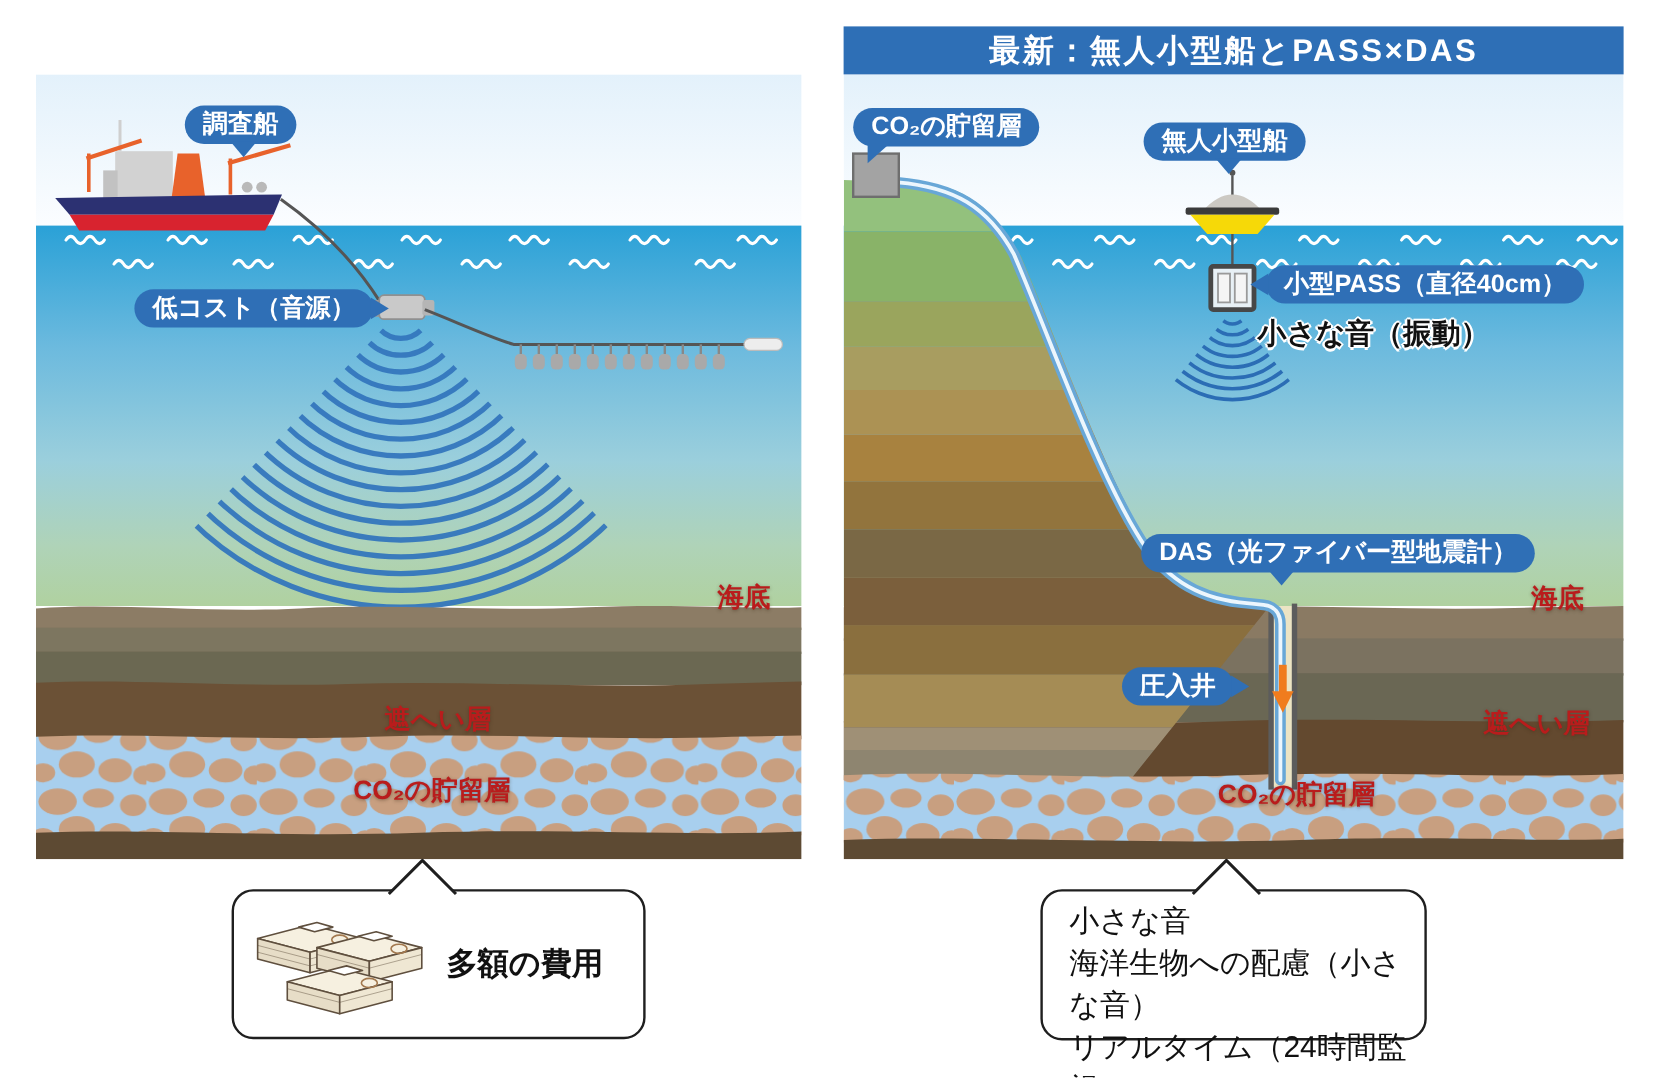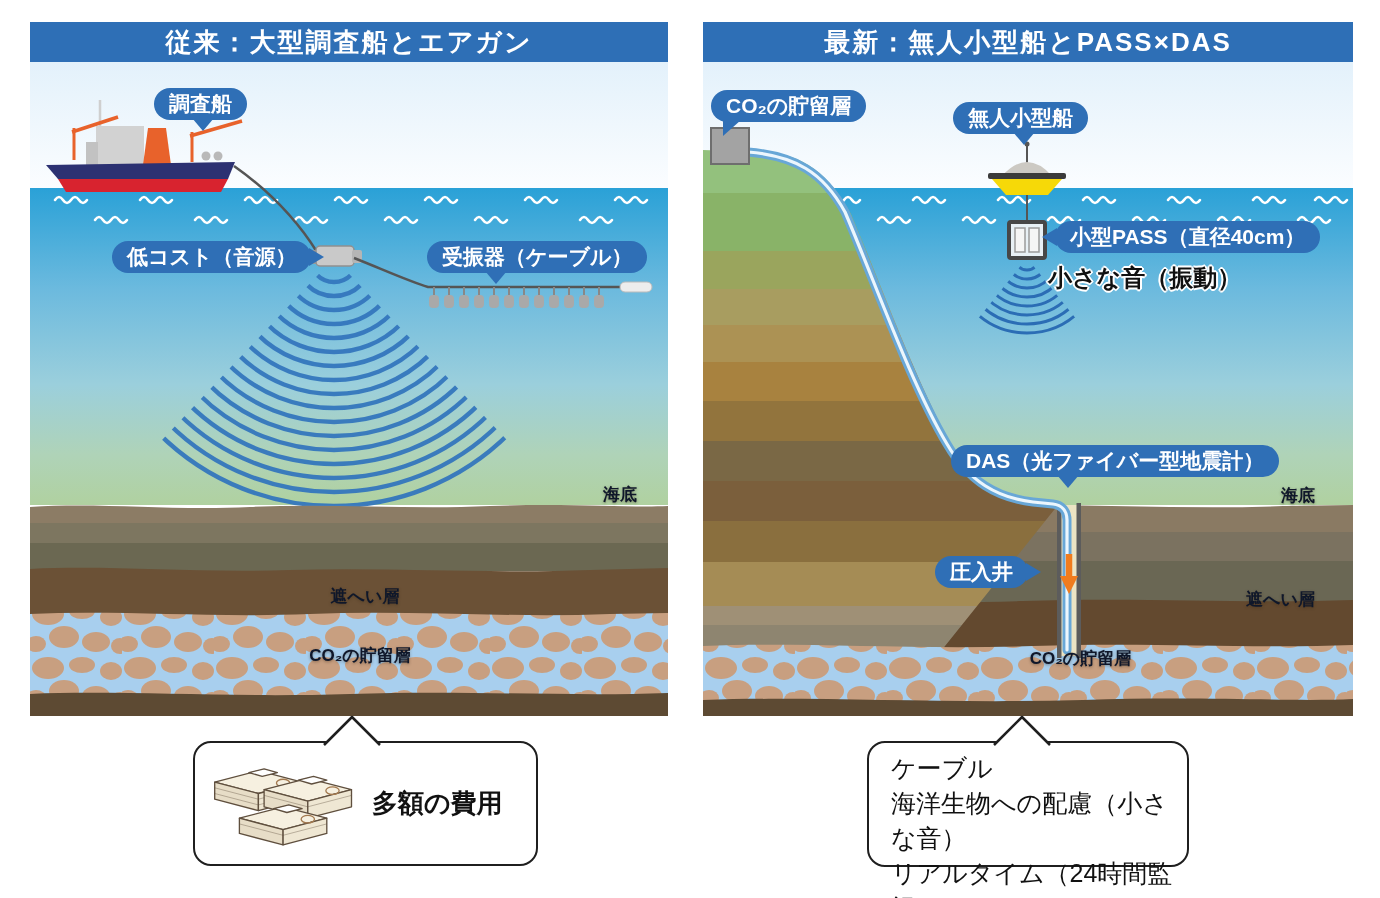--- a/index.html
+++ b/index.html
@@ -16,35 +16,34 @@
         line-height:26px;padding:3px 15px;border-radius:20px;white-space:nowrap;z-index:6;}
   .tip{position:absolute;width:0;height:0;}
   .tip-down{bottom:-11px;border-left:11px solid transparent;border-right:11px solid transparent;
             border-top:13px solid #2f6fb6;}
   .tip-right{right:-13px;top:50%;margin-top:-9px;border-top:9px solid transparent;
              border-bottom:9px solid transparent;border-left:15px solid #2f6fb6;}
   .tip-left{left:-13px;top:50%;margin-top:-9px;border-top:9px solid transparent;
             border-bottom:9px solid transparent;border-right:15px solid #2f6fb6;}
   .tip-down-left{bottom:-14px;left:12px;border-top:16px solid #2f6fb6;
                  border-right:18px solid transparent;}
-  .ulabel{position:absolute;color:#0f172a;font-weight:bold;font-size:17px;text-align:center;
+  .ulabel{position:absolute;color:#b91c1c;font-weight:bold;font-size:22px;text-align:center;
           text-shadow:0 1px 3px rgba(60,45,25,.45);z-index:6;white-space:nowrap;}
   .olabel{position:absolute;color:#111;font-weight:bold;font-size:24px;z-index:6;white-space:nowrap;
           text-shadow:-2px 0 #fff,2px 0 #fff,0 -2px #fff,0 2px #fff,
                       -1px -1px #fff,1px -1px #fff,-1px 1px #fff,1px 1px #fff;}
   .callout{position:absolute;background:#fff;border:2.5px solid #1f1f1f;border-radius:18px;z-index:4;}
   .callout-ptr{position:absolute;z-index:5;}
   .co-text{position:absolute;color:#111;font-size:25px;font-weight:500;line-height:35px;}
   .money{position:absolute;left:14px;top:14px;width:152px;height:92px;}
 </style>
 </head>
 <body>
 
 <div class="panel" id="panel-left">
-  <div class="titlebar">従来：大型調査船とエアガン</div>
 
   <svg class="scene" width="638" height="654" viewBox="0 0 638 654">
     <defs>
       <linearGradient id="skyL" x1="0" y1="0" x2="0" y2="126" gradientUnits="userSpaceOnUse">
         <stop offset="0" stop-color="#e3f1fb"></stop>
           <stop offset="1" stop-color="#fbfdff"></stop>
       </linearGradient>
       <linearGradient id="seaL" x1="0" y1="126" x2="0" y2="443" gradientUnits="userSpaceOnUse">
         <stop offset="0" stop-color="#2aa1d7"></stop>
           <stop offset="0.32" stop-color="#6cbade"></stop>
@@ -169,24 +168,20 @@
     </g>
   </svg>
 
   <div class="pill" style="left:124px;top:66px;">
     <span>調査船</span>
     <div class="tip tip-down" style="left:38px;"></div>
   </div>
   <div class="pill" style="left:82px;top:219px;">
     <span>低コスト（音源）</span>
     <div class="tip tip-right"></div>
-  </div>
-  <div class="pill" style="left:397px;top:219px;">
-    <span>受振器（ケーブル）</span>
-    <div class="tip tip-down" style="left:58px;"></div>
   </div>
   <div class="ulabel" style="left:545px;top:461px;width:90px;">海底</div>
   <div class="ulabel" style="left:210px;top:563px;width:250px;">遮へい層</div>
   <div class="ulabel" style="left:180px;top:622px;width:300px;">CO₂の貯留層</div>
 </div>
 
 <div class="panel" id="panel-right">
   <div class="titlebar">最新：無人小型船とPASS×DAS</div>
 
   <svg class="scene" width="650" height="654" viewBox="0 0 650 654">
@@ -377,20 +372,20 @@
     </g>
   </svg>
   <div class="co-text" style="left:177px;top:43px;font-size:26px;font-weight:600;">多額の費用</div>
 </div>
 <svg class="callout-ptr" style="left:322px;top:715px;" width="60" height="31">
   <path d="M2,30 L30,2 L58,30" fill="#ffffff" stroke="#1f1f1f" stroke-width="2.5" stroke-linejoin="round"></path>
 </svg>
 
 <div class="callout" style="left:867px;top:741px;width:318px;height:122px;">
   <div class="co-text" style="left:22px;top:8px;">
-    <div>ケーブル</div>
+    <div>小さな音</div>
     <div>海洋生物への配慮（小さな音）</div>
     <div>リアルタイム（24時間監視）</div>
   </div>
 </div>
 <svg class="callout-ptr" style="left:992px;top:715px;" width="60" height="31">
   <path d="M2,30 L30,2 L58,30" fill="#ffffff" stroke="#1f1f1f" stroke-width="2.5" stroke-linejoin="round"></path>
 </svg>
 
 </body></html>

